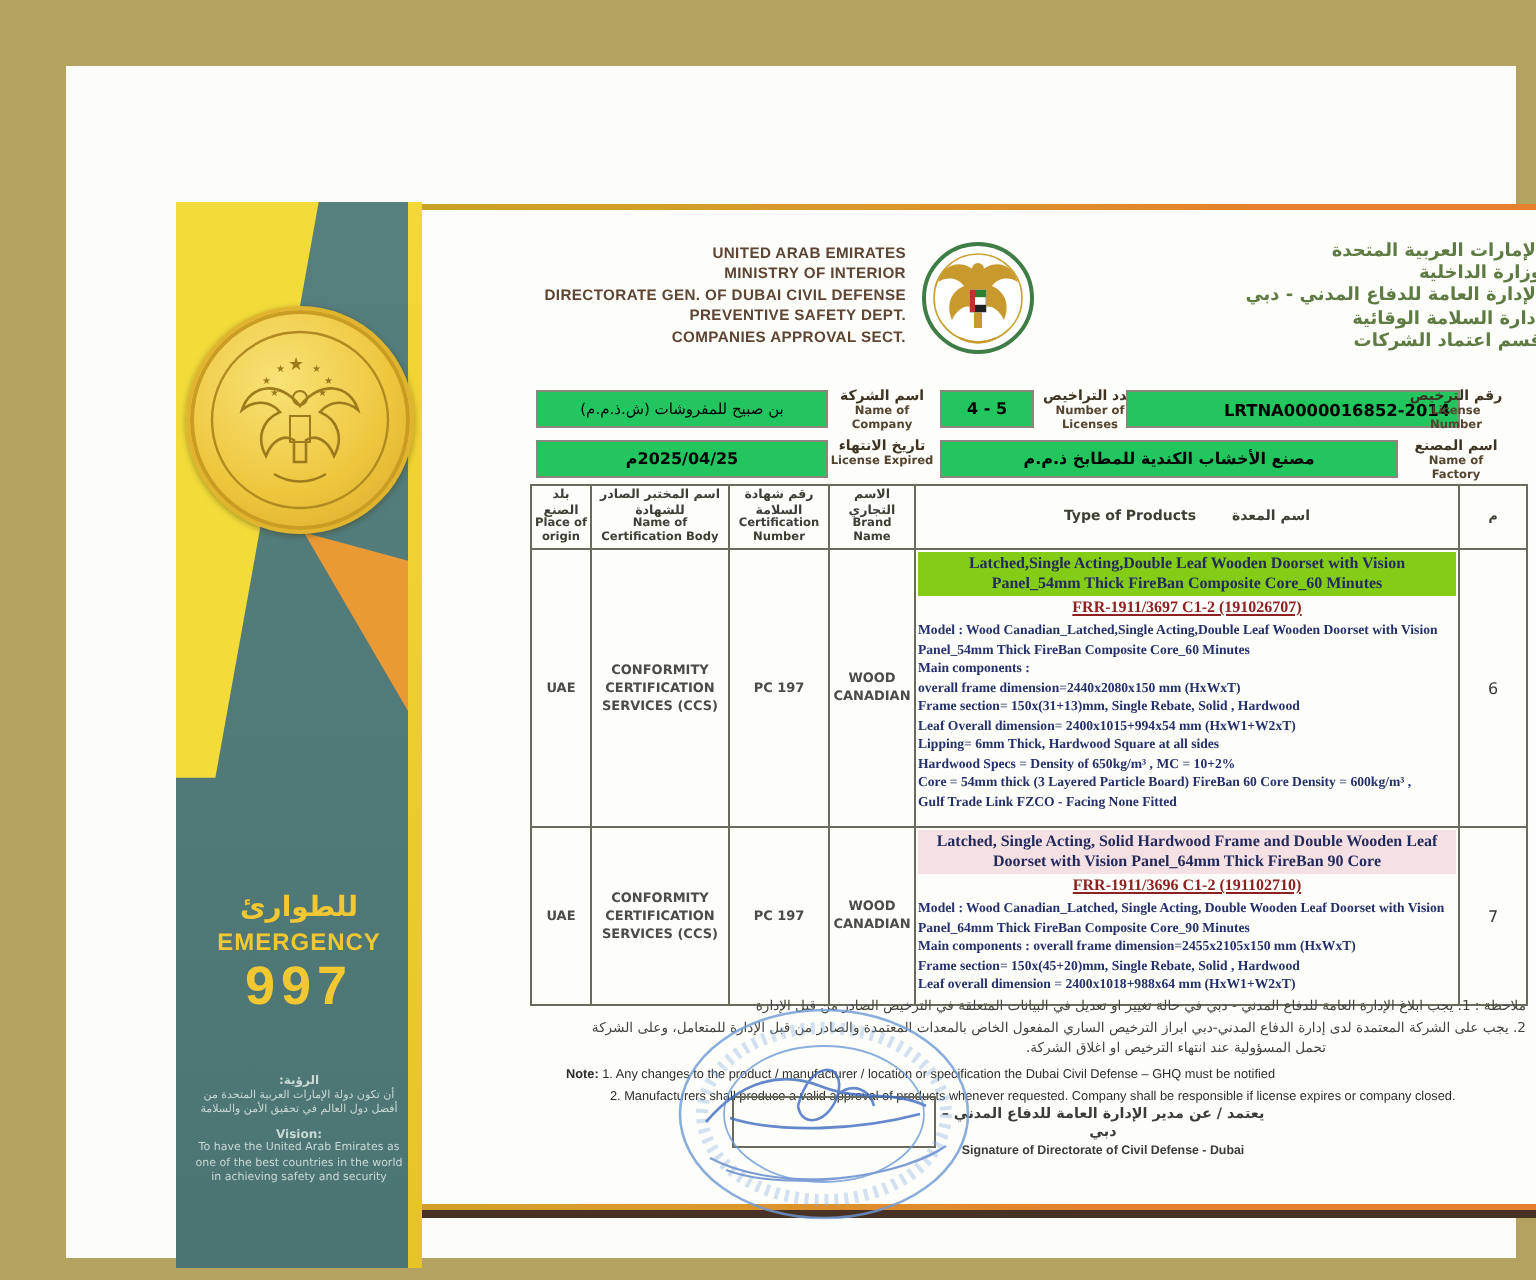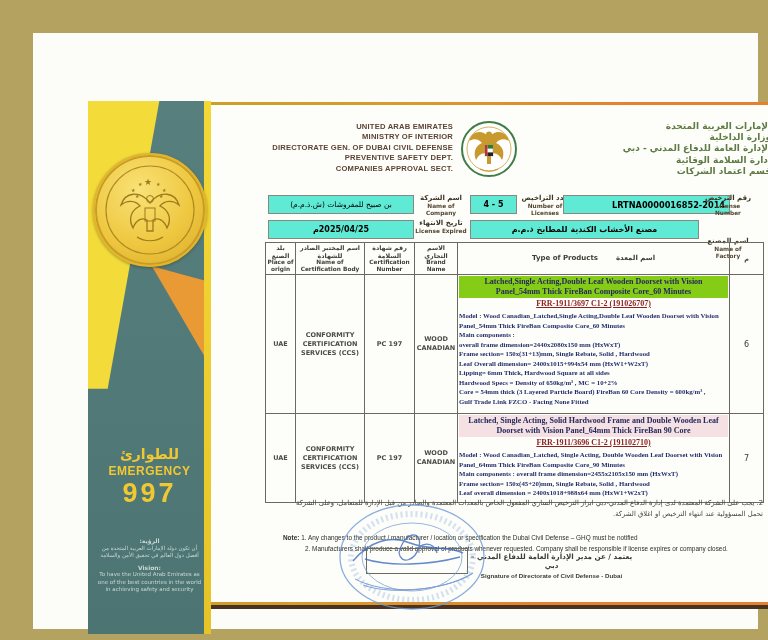--- a/index.html
+++ b/index.html
@@ -38,21 +38,21 @@
   .vision .gap{height:4px;}
 
   
   .hdr-en{position:absolute;left:238px;top:89px;width:182px;text-align:right;z-index:4;
           font-size:7.6px;font-weight:bold;color:#5d4433;line-height:10.4px;letter-spacing:.2px;}
   .moi-logo{position:absolute;left:427px;top:86px;width:58px;height:64px;z-index:4;}
   .hdr-ar{position:absolute;left:508px;top:88px;width:230px;direction:rtl;text-align:right;z-index:4;
           font-size:9px;font-weight:bold;color:#5f7a42;line-height:11.2px;font-family:"DejaVu Sans",sans-serif;}
 
   
-  .fbox{position:absolute;height:17px;background:#5eead4;border:1px solid #8a887c;z-index:4;
+  .fbox{position:absolute;height:17px;background:#22c55e;border:1px solid #8a887c;z-index:4;
         display:flex;align-items:center;justify-content:center;font-family:"DejaVu Sans",sans-serif;}
   .flabel{position:absolute;width:52px;text-align:center;z-index:4;font-family:"DejaVu Sans",sans-serif;}
   .flabel .ar{font-size:7px;font-weight:bold;color:#3c3322;direction:rtl;line-height:8.5px;}
   .flabel .en{font-size:5.8px;font-weight:bold;color:#53452f;line-height:7.5px;}
   .rtl{direction:rtl;}
 
   
   table.ptable{position:absolute;left:232px;top:209px;width:498px;z-index:4;
         border-collapse:collapse;direction:rtl;table-layout:fixed;font-family:"DejaVu Sans",sans-serif;}
   table.ptable td{border:1px solid #6b6a5f;padding:1px;}
@@ -177,21 +177,21 @@
       <div class="ar">رقم الترخيص</div>
       <div class="en">License Number</div>
     </div>
 
     <div class="fbox rtl" style="left:235px;top:187px;width:144px;font-size:8px;font-weight:bold;">2025/04/25م</div>
     <div class="flabel" style="left:382px;top:186px;">
       <div class="ar">تاريخ الانتهاء</div>
       <div class="en">License Expired</div>
     </div>
     <div class="fbox rtl" style="left:437px;top:187px;width:227px;font-size:8px;font-weight:bold;">مصنع الأخشاب الكندية للمطابخ ذ.م.م</div>
-    <div class="flabel" style="left:669px;top:204px;">
+    <div class="flabel" style="left:669px;top:186px;">
       <div class="ar">اسم المصنع</div>
       <div class="en">Name of Factory</div>
     </div>
 
     <table class="ptable">
       <colgroup>
         <col style="width:34px">
           <col style="width:272px">
           <col style="width:43px">
         <col style="width:50px">
@@ -262,20 +262,21 @@
         </td>
         <td class="cell-mid">WOOD CANADIAN</td>
         <td class="cell-mid">PC 197</td>
         <td class="cell-mid">CONFORMITY CERTIFICATION SERVICES (CCS)</td>
         <td class="cell-mid">UAE</td>
       </tr>
     </tbody>
       </table>
 
     <div class="notes-ar">
+        <div>ملاحظة : 1. يجب ابلاغ الإدارة العامة للدفاع المدني - دبي في حالة تغيير او تعديل في البيانات المتعلقة في الترخيص الصادر من قبل الإدارة</div>
         <div>2. يجب على الشركة المعتمدة لدى إدارة الدفاع المدني-دبي ابراز الترخيص الساري المفعول الخاص بالمعدات المعتمدة والصادر من قبل الإدارة للمتعامل، وعلى الشركة</div>
         <div>تحمل المسؤولية عند انتهاء الترخيص او اغلاق الشركة.</div>
       </div>
     <div class="notes-en">
       <div>
         <b>Note:</b>
         <span>1. Any changes to the product / manufacturer / location or specification the Dubai Civil Defense – GHQ must be notified</span>
       </div>
       <div class="indent">2. Manufacturers shall produce a valid approval of products whenever requested. Company shall be responsible if license expires or company closed.</div>
     </div>

